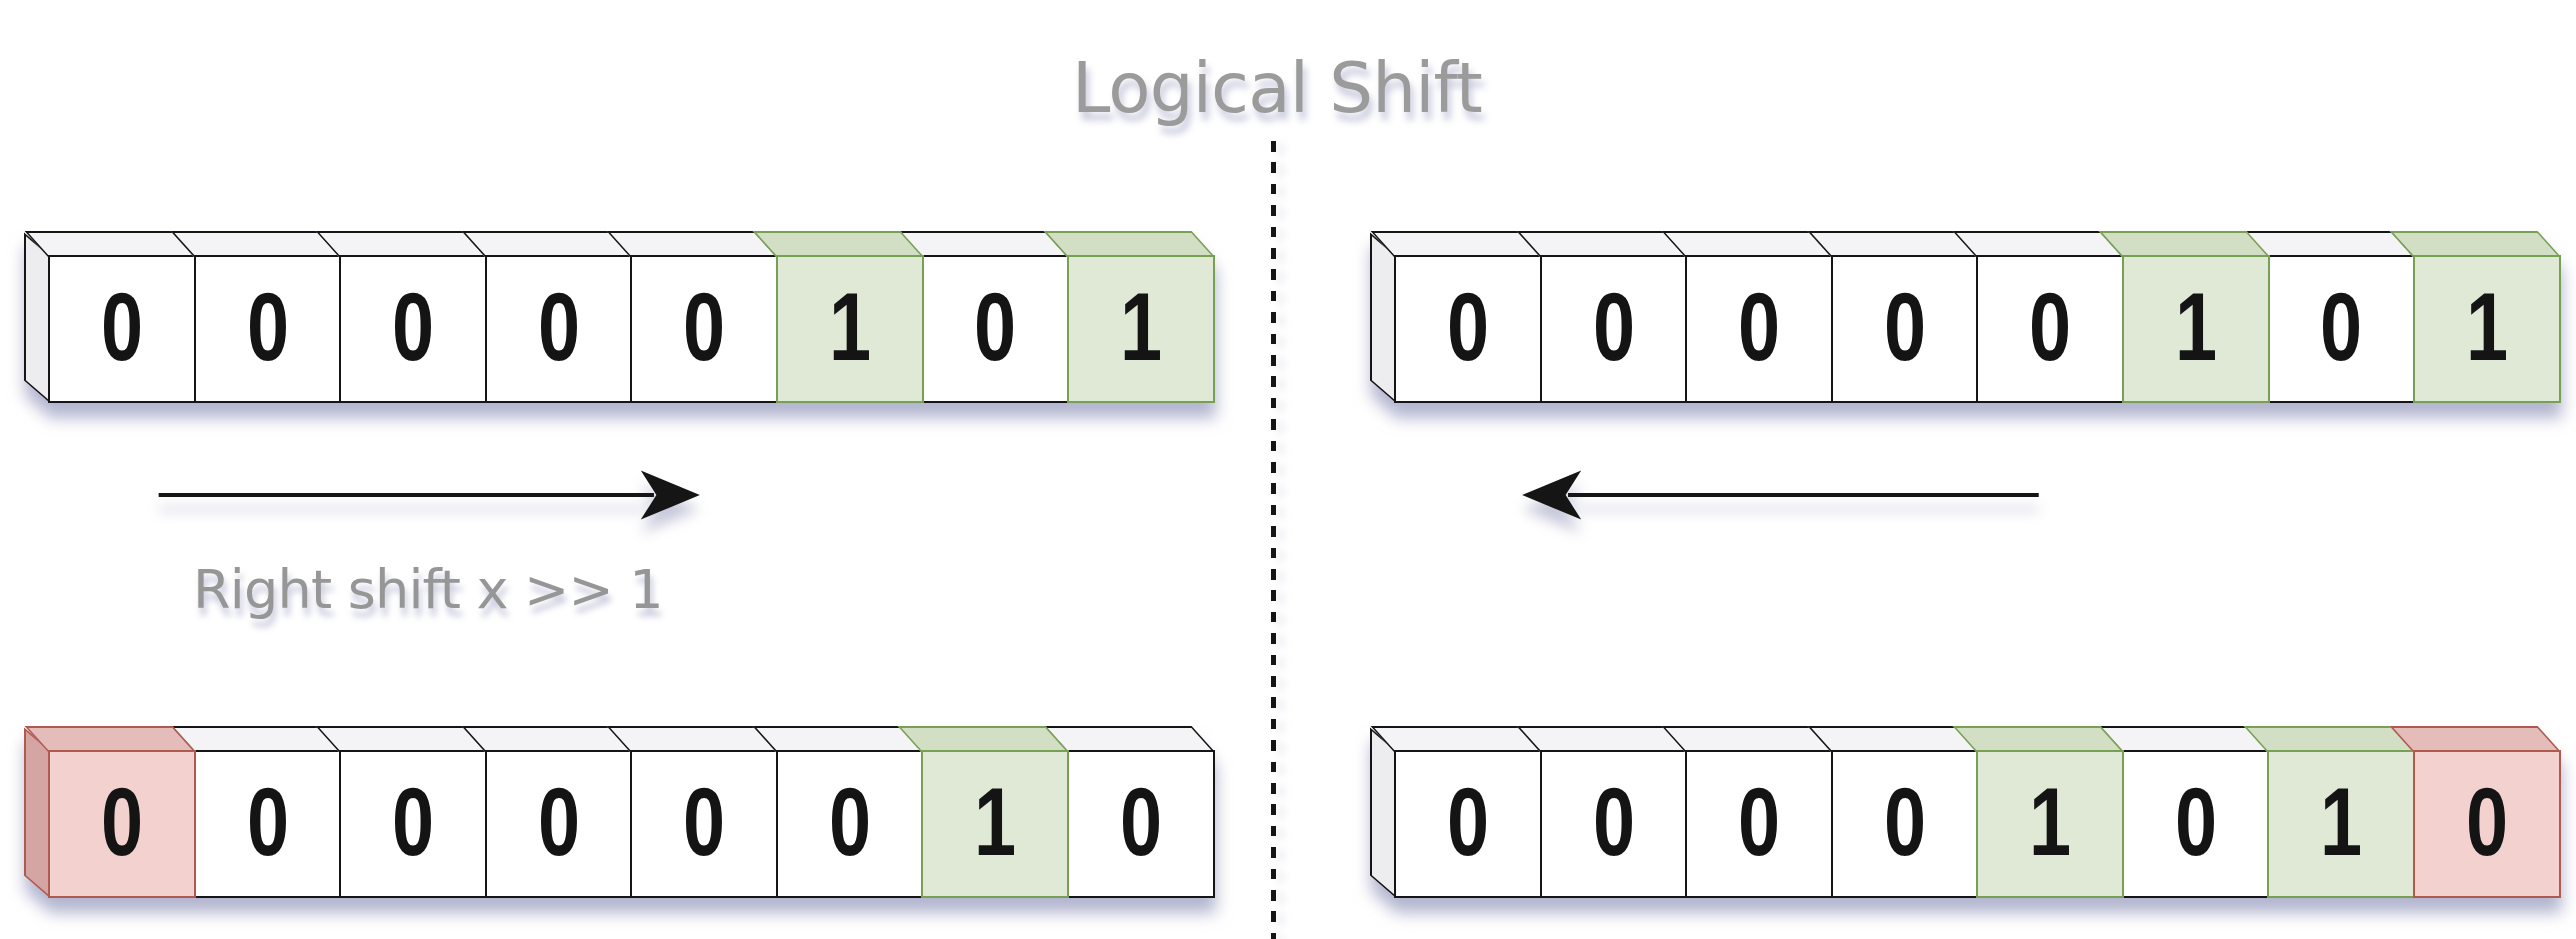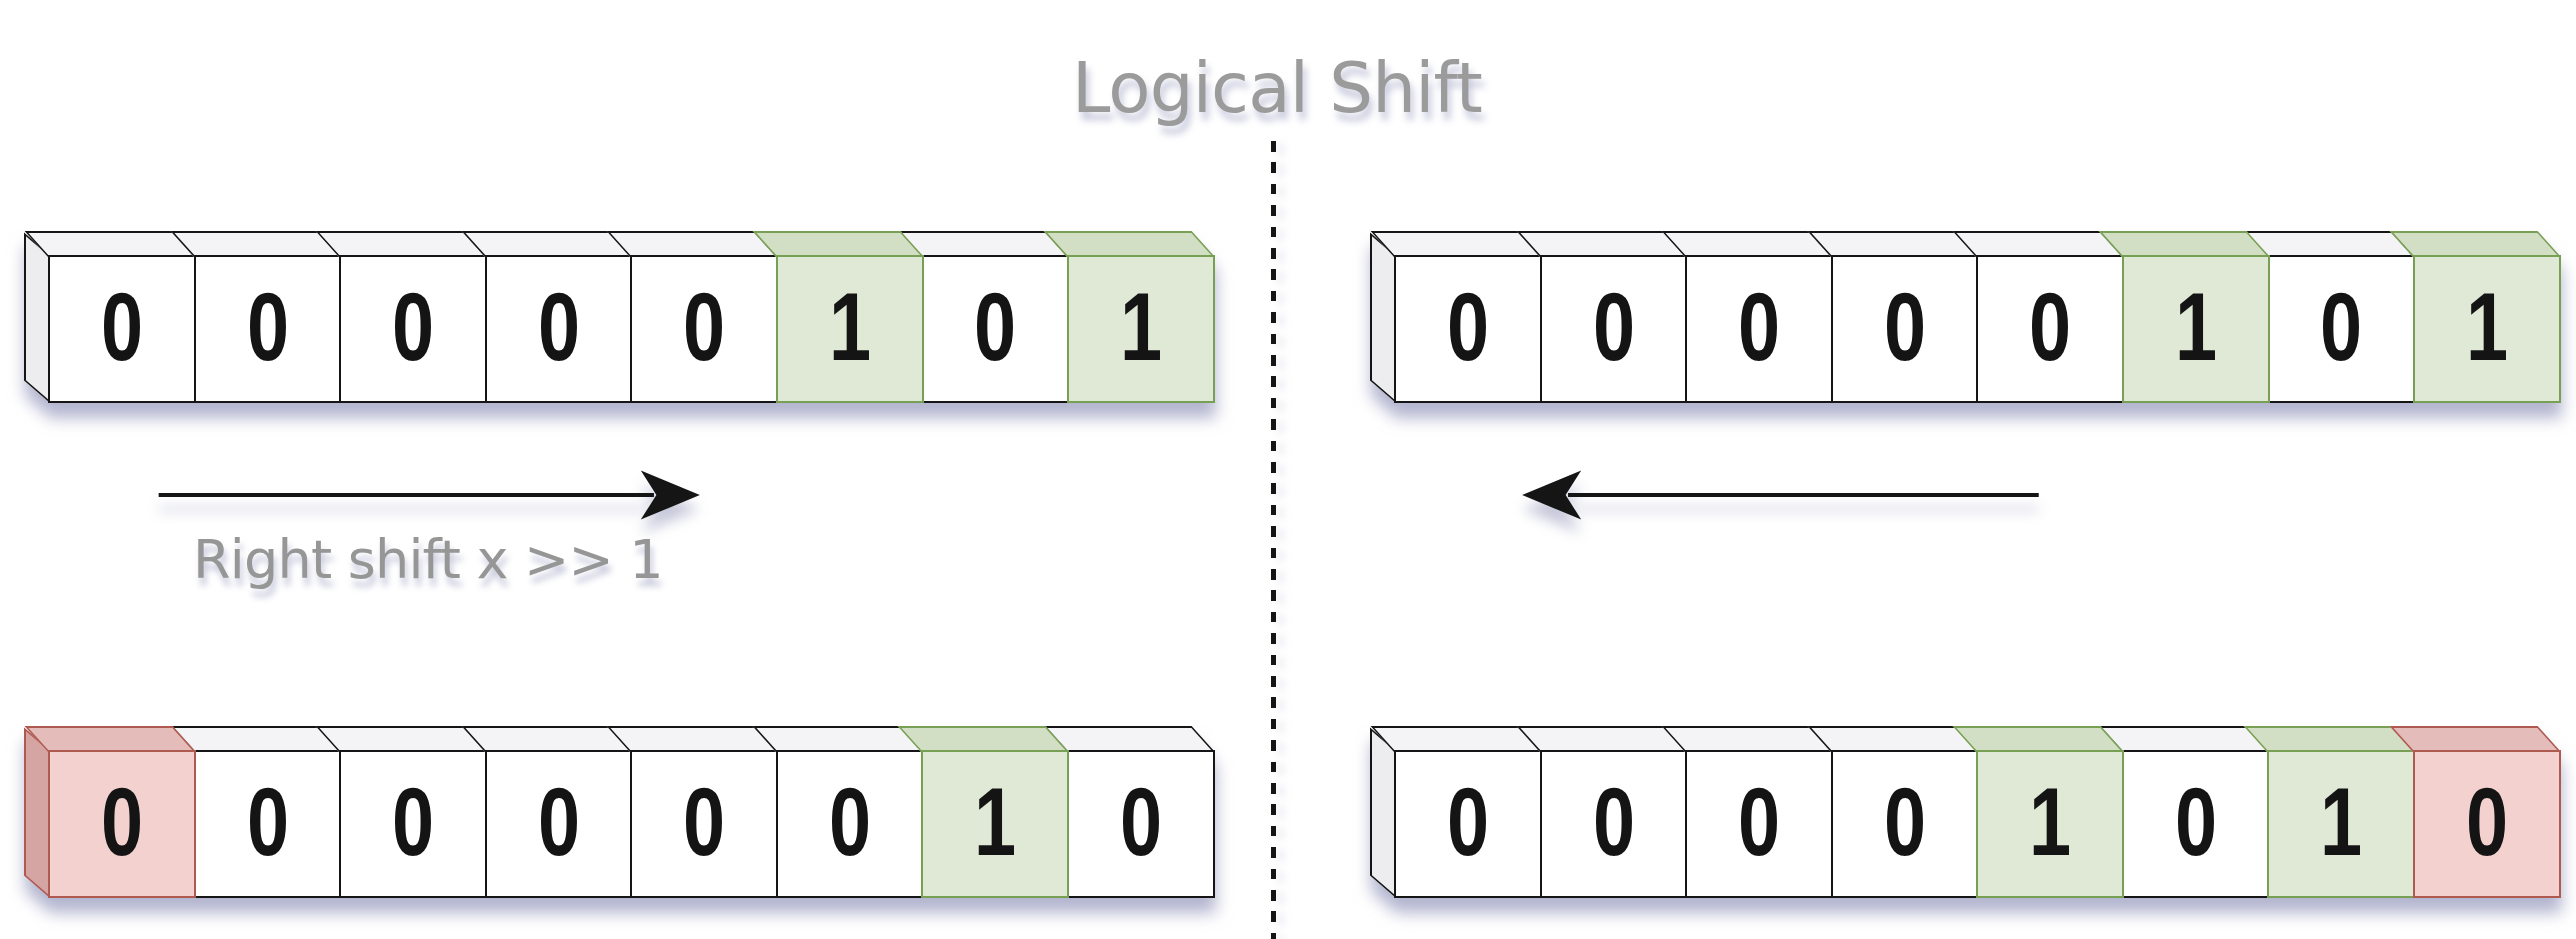--- a/index.html
+++ b/index.html
@@ -22,21 +22,21 @@
   }
   .divider{
     position:absolute; left:1271px; top:141px; width:5px; height:798px;
     background:repeating-linear-gradient(to bottom, var(--outline) 0 10.7px, transparent 10.7px 21.4px);
     filter:drop-shadow(7.4px 3.3px 4.1px rgba(150,153,185,0.28));
   }
   .op-label{
     position:absolute; width:576px; text-align:center;
     font-size:54px; color:#969696; letter-spacing:-0.8px;
     text-shadow:2.5px 8.2px 6.6px rgba(128,133,175,0.45);
-    white-space:nowrap; top:528px;
+    white-space:nowrap; top:558px;
   }
   .op-label.left-panel{left:140px;}
   .op-label.right-panel{left:1489px;}
   .arrow-svg{position:absolute; top:454px; width:568px; height:82px;
     filter:drop-shadow(0px 14px 6.6px rgba(118,123,168,0.42));}
   .arrow-svg.left-panel{left:151px;}
   .arrow-svg.right-panel{left:1503px;}
 
   .bit-row{
     position:absolute; width:1171px; height:174px;

